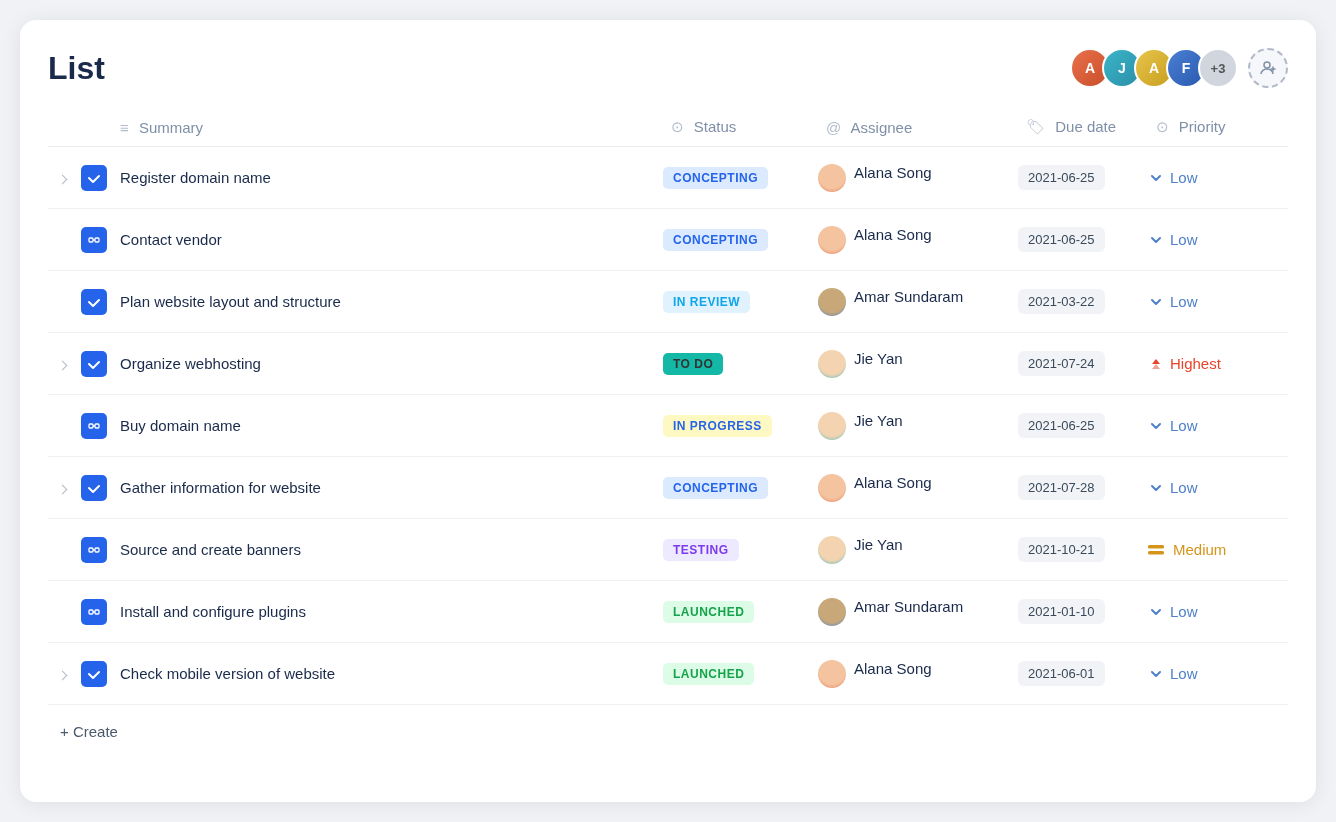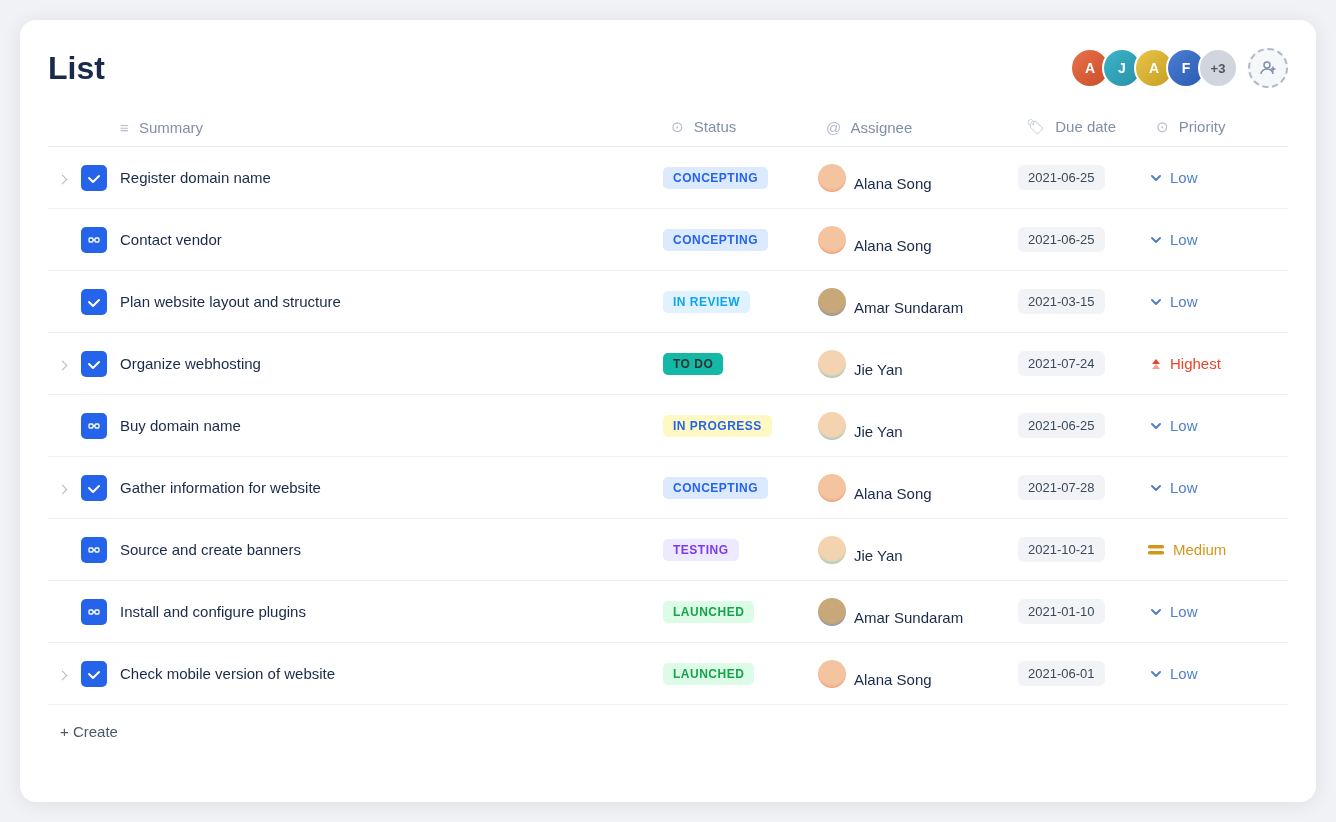--- a/index.html
+++ b/index.html
@@ -122,21 +122,21 @@
       letter-spacing: 0.5px;
     }
     .status-concepting { background: #dbeafe; color: #2563eb; }
     .status-inreview { background: #e0f2fe; color: #0ea5e9; }
     .status-todo { background: #14b8a6; color: #333; }
     .status-inprogress { background: #fef9c3; color: #2563eb; }
     .status-testing { background: #ede9fe; color: #7c3aed; }
     .status-launched { background: #dcfce7; color: #16a34a; }
     .assignee-cell {
       display: flex;
-      align-items: flex-end;
+      align-items: flex-start;
       gap: 8px;
     }
     .assignee-avatar {
       width: 28px;
       height: 28px;
       border-radius: 50%;
       overflow: hidden;
       flex-shrink: 0;
       display: flex;
       align-items: center;
@@ -297,21 +297,21 @@
       </svg>
     </div></td>
           <td class="col-summary">Plan website layout and structure</td>
           <td class="col-status"><span class="status-badge status-inreview">IN REVIEW</span></td>
           <td class="col-assignee">
             <div class="assignee-cell">
     <div class="assignee-avatar av-amar face-amar"></div>
     <span>Amar Sundaram</span>
   </div>
           </td>
-          <td class="col-duedate"><span class="due-date-badge">2021-03-15</span></td>
+          <td class="col-duedate"><span class="due-date-badge">2021-03-22</span></td>
           <td class="col-priority">
             <div class="priority-cell priority-low">
     <svg width="16" height="16" viewBox="0 0 16 16" fill="none">
                 <path d="M4 6l4 4 4-4" stroke="#5080c8" stroke-width="2" stroke-linecap="round" stroke-linejoin="round"></path>
               </svg>
     <span>Low</span>
   </div>
           </td>
         </tr>
         <tr>

